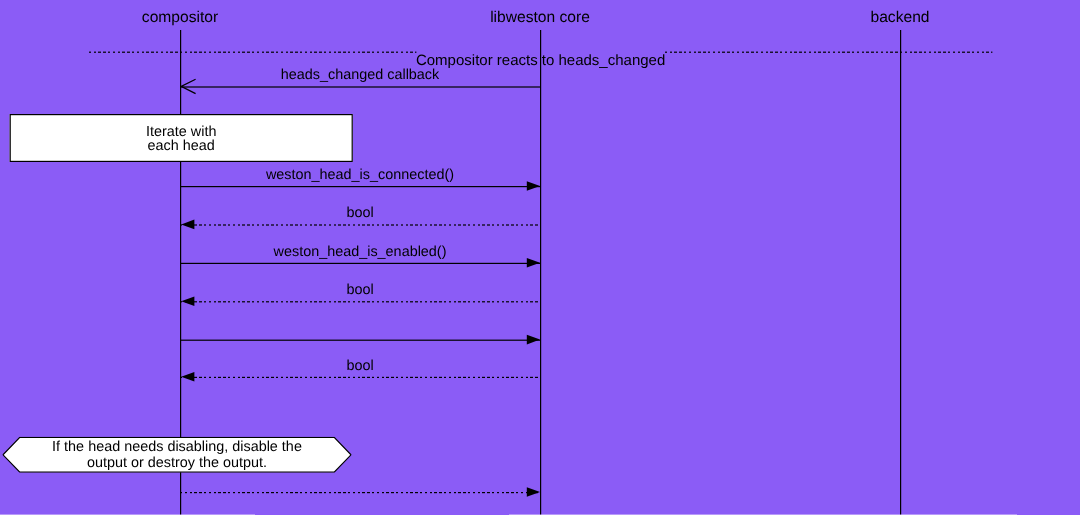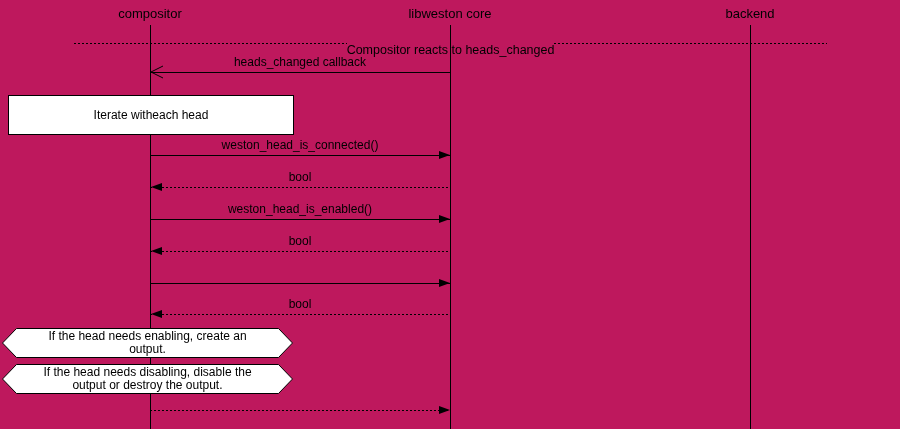--- a/index.html
+++ b/index.html
@@ -1,19 +1,19 @@
 <!DOCTYPE html>
 <html><head>
 <meta charset="utf-8">
 <style>
   html,body{margin:0;padding:0;background:#fff;}
   #stage{
     position:relative;
     width:900px;height:429px;
-    background:#be185d;
+    background:#8b5cf6;
     font-family:"Liberation Sans", sans-serif;
     color:#000;
     overflow:hidden;
   }
   .participant-label{
     position:absolute;top:6px;transform:translateX(-50%);
     font-size:13px;line-height:15px;white-space:nowrap;
   }
   .lifeline{
     position:absolute;top:25px;bottom:0;width:1px;background:#000;
@@ -47,21 +47,21 @@
     position:absolute;width:0;height:0;z-index:2;
     border-top:4px solid transparent;border-bottom:4px solid transparent;
     border-right:11px solid #000;
   }
   .ah-open{
     position:absolute;z-index:2;
   }
   .note-box{
     position:absolute;left:8px;top:95px;width:284px;height:38px;
     background:#fff;border:1px solid #000;z-index:4;
-    display:flex;flex-direction:row;justify-content:center;align-items:center;
+    display:flex;flex-direction:column;justify-content:center;align-items:center;
     font-size:12px;line-height:12.5px;text-align:center;
   }
   .hexagon{
     position:absolute;left:2px;width:291px;height:30px;z-index:4;
   }
   .hexagon svg{position:absolute;left:0;top:0;}
   .hex-text{
     position:absolute;left:0;top:0;right:0;bottom:0;
     display:flex;flex-direction:column;justify-content:center;align-items:center;
     font-size:12px;line-height:13px;text-align:center;
@@ -114,29 +114,20 @@
   <div class="msg-line dotted" style="top:251px"></div>
   <div class="ah-left" style="left:151px;top:247px"></div>
 
   <div class="msg-line solid" style="top:283px"></div>
   <div class="ah-right" style="left:439px;top:279px"></div>
 
   <div class="msg-label" style="top:297px">bool</div>
   <div class="msg-line dotted" style="top:314px"></div>
   <div class="ah-left" style="left:151px;top:310px"></div>
 
-  <div class="hexagon" style="top:328px">
-    <svg width="291" height="30">
-      <polygon points="14.5,0.5 276.5,0.5 290.5,15 276.5,29.5 14.5,29.5 0.5,15" fill="#ffffff" stroke="#000000" stroke-width="1"></polygon>
-    </svg>
-    <div class="hex-text">
-      <div class="nowrap">If the head needs enabling, create an</div>
-      <div class="nowrap">output.</div>
-    </div>
-  </div>
 
   <div class="hexagon" style="top:364px">
     <svg width="291" height="30">
       <polygon points="14.5,0.5 276.5,0.5 290.5,15 276.5,29.5 14.5,29.5 0.5,15" fill="#ffffff" stroke="#000000" stroke-width="1"></polygon>
     </svg>
     <div class="hex-text">
       <div class="nowrap">If the head needs disabling, disable the</div>
       <div class="nowrap">output or destroy the output.</div>
     </div>
   </div>

